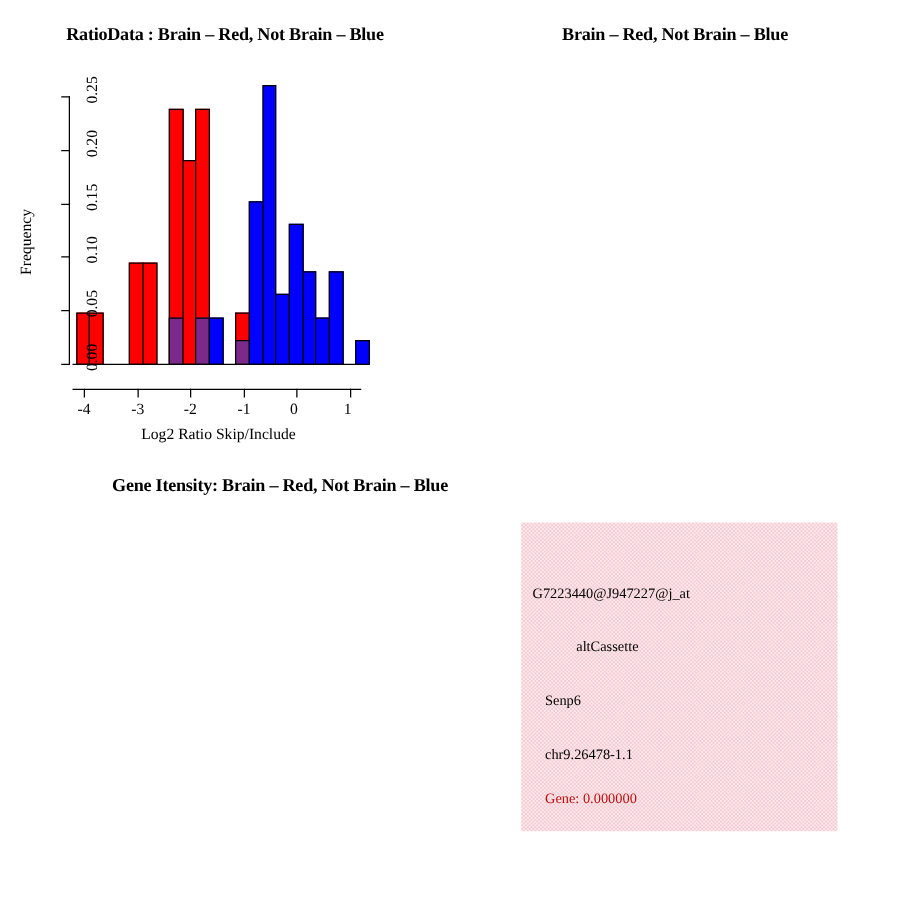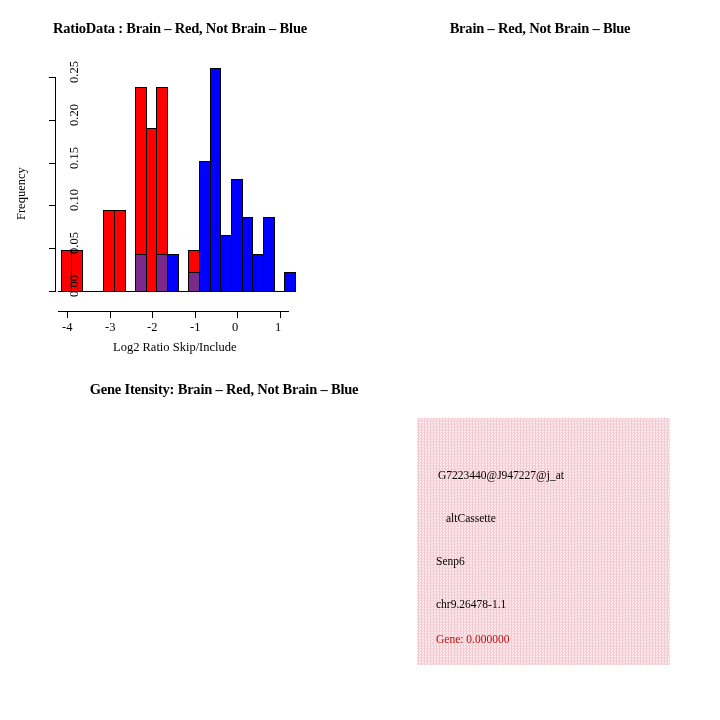--- a/index.html
+++ b/index.html
@@ -83,20 +83,20 @@
     <div id="scatter-plot" style="position:absolute;left:0;top:0;width:720px;height:360px;"></div>
   </div>
 
   <div class="panel" style="left:0;top:360px;width:360px;height:360px;">
     <div class="title" style="left:0;top:21px;width:360px;margin-left:44px;">Gene Itensity: Brain – Red, Not Brain – Blue</div>
 
     <div id="gene-plot" style="position:absolute;left:0;top:0;width:360px;height:720px;"></div>
   </div>
 
   <div class="infobox" id="infobox" style="left: 417px; top: 418px; width: 253px; height: 247px; background: repeating-conic-gradient(rgb(242, 204, 210) 0%, rgb(242, 204, 210) 25%, rgb(255, 233, 236) 0%, rgb(255, 233, 236) 50%) 0px 0px / 3px 3px;">
-    <div class="infoline" style="left:21px;top:51px;">G7223440@J947227@j_at</div>
-    <div class="infoline" style="left:10px;top:94px;padding-left:19px;">altCassette</div>
+    <div class="infoline" style="left:9px;top:51px;">G7223440@J947227@j_at</div>
+    <div class="infoline" style="left:25px;top:94px;padding-left:19px;">altCassette</div>
     <div class="infoline" style="left:19px;top:137px;">Senp6</div>
     <div class="infoline" style="left:19px;top:180px;">chr9.26478-1.1</div>
     <div class="infoline pval" style="left:19px;top:215px;">Gene: 0.000000</div>
   </div>
 
 </div>
 
 </body></html>

